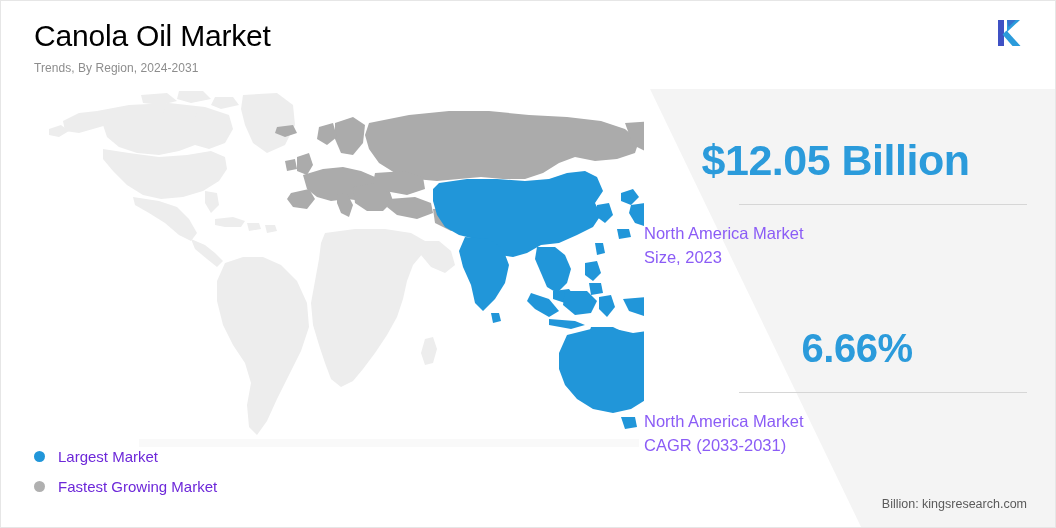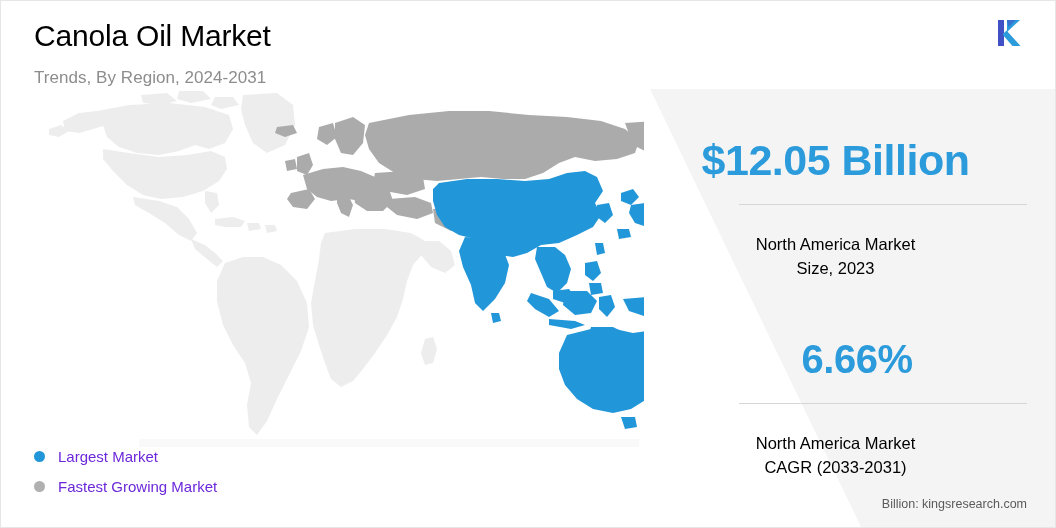--- a/index.html
+++ b/index.html
@@ -13,22 +13,22 @@
   }
   #canvas { position:absolute; inset:0; }
 
   
   #header { position:absolute; left:33px; top:18px; }
   #title {
     font-size:30px; font-weight:400; color:#000000;
     letter-spacing:-0.2px; line-height:1.12;
   }
   #subtitle {
-    font-size:17px; font-weight:400; color:#8d8d8d;
-    margin-top:15px; letter-spacing:0.05px;
+    font-size:12px; font-weight:400; color:#8d8d8d;
+    margin-top:8px; letter-spacing:0.05px;
   }
 
   
   #logo { position:absolute; right:22px; top:12px; width:44px; height:40px; }
 
   
   #panel {
     position:absolute; left:643px; top:88px; width:413px; height:440px;
     background:#f4f4f4; overflow:hidden;
   }
@@ -45,22 +45,22 @@
     letter-spacing:-0.5px; width:100%;
   }
   #stat1-value { font-size:43px; margin-top:50px; line-height:1; }
   #stat2-value { font-size:40px; margin-top:58px; line-height:1;padding-left:43px; }
   .divider {
     height:1px; background:#d6d6d6; width:288px; align-self:flex-end;
   }
   #divider1 { margin-top:22px; }
   #divider2 { margin-top:24px; }
   .stat-label {
-    font-size:16.5px; color:#000000; text-align:center;
-    line-height:1.45; margin-top:28px; width:100%;
+    font-size:16.5px; color:#8b5cf6; text-align:left;
+    line-height:1.45; margin-top:17px; width:100%;
   }
   #source {
     position:absolute; right:30px; bottom:18px;
     font-size:12.5px; color:#5a5a5a;
   }
 
   
   #map { position:absolute; left:18px; top:86px; width:700px; height:360px; }
 
   

